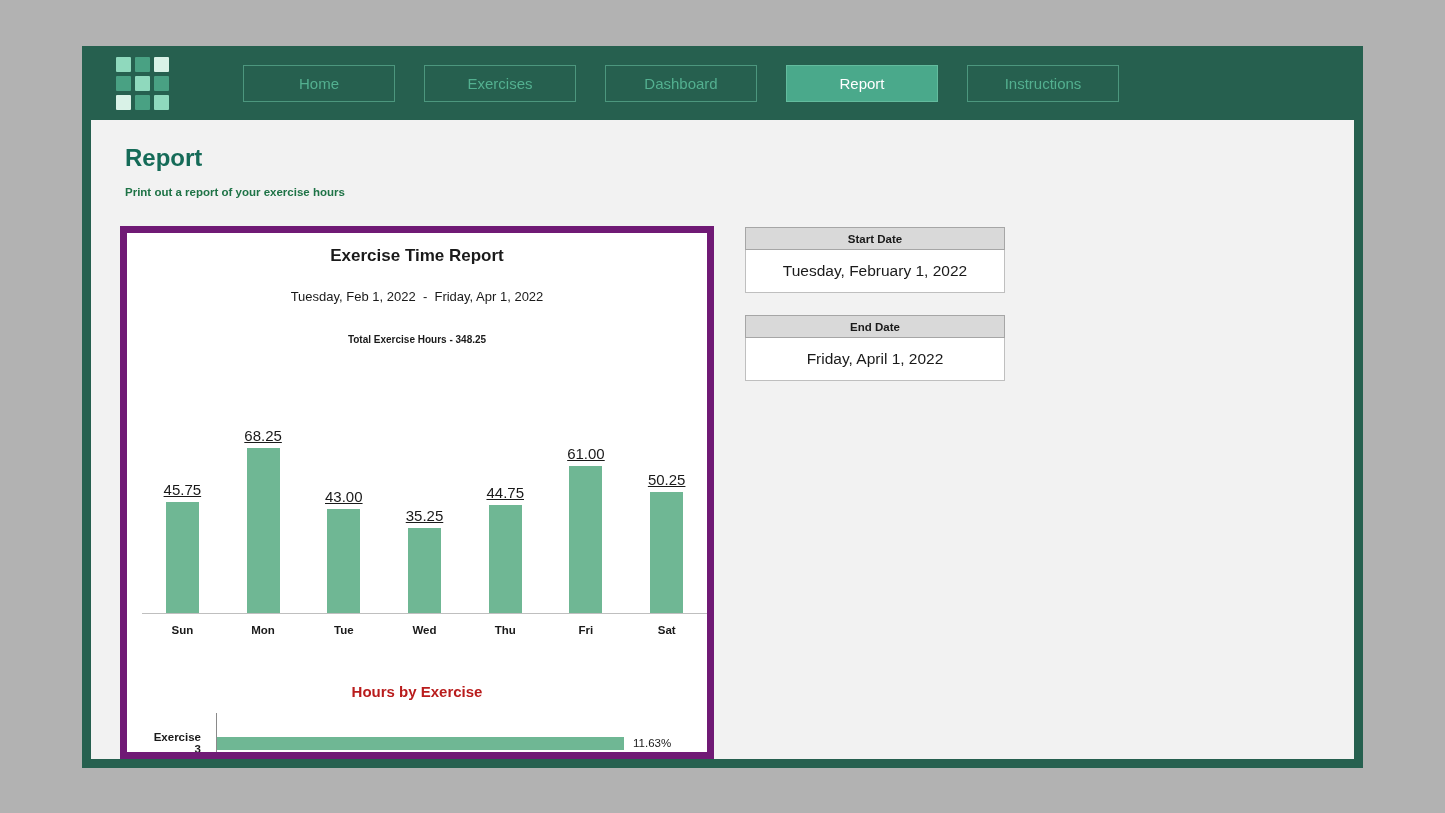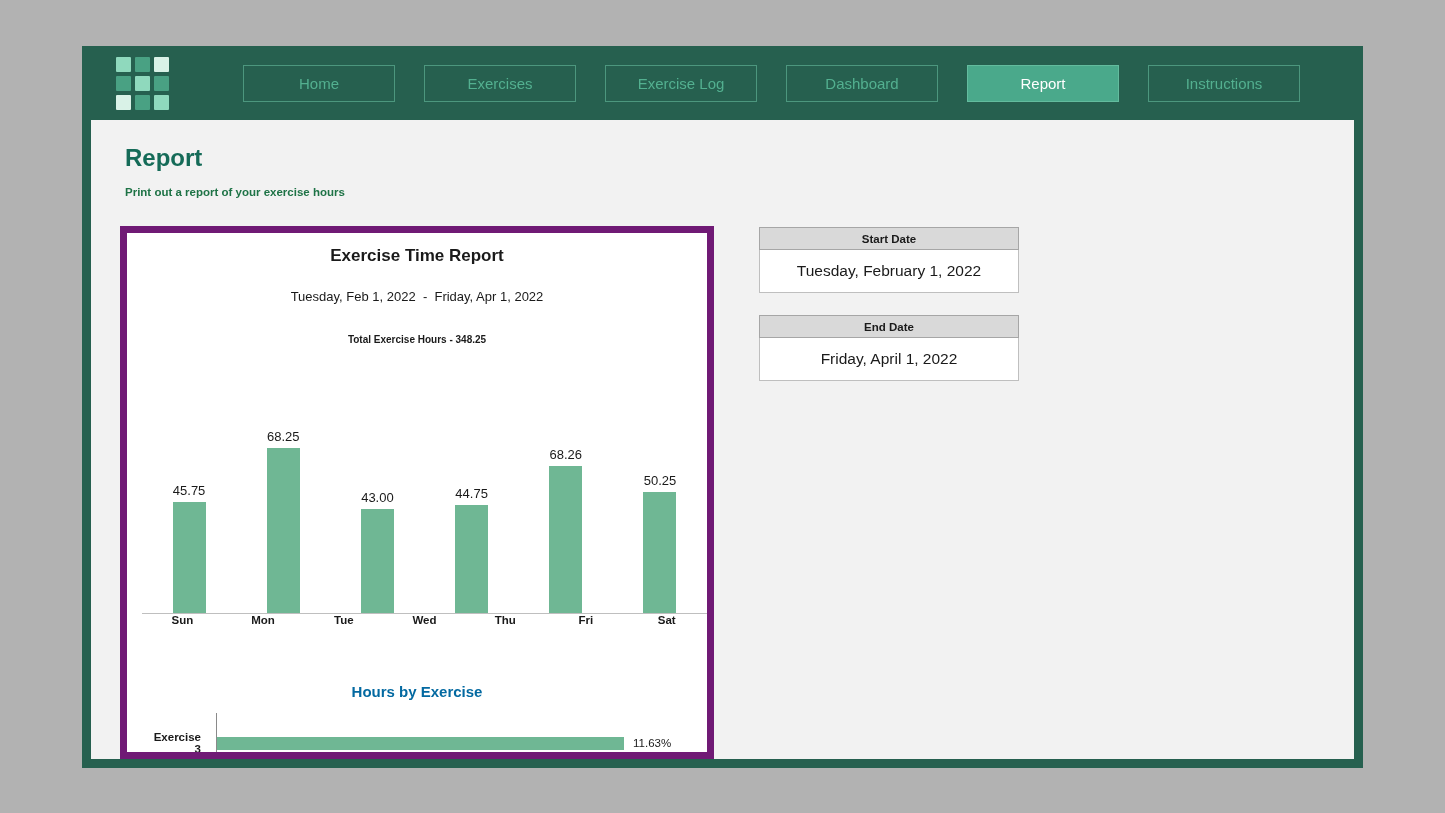--- a/index.html
+++ b/index.html
@@ -70,39 +70,39 @@
   .total-line{
     position:absolute;left:0;top:101px;width:100%;text-align:center;
     font-size:10px;font-weight:bold;color:#1a1a1a;
   }
   .v-chart{position:absolute;left:15px;top:196px;width:565px;}
   .v-plot{
     height:185px;display:flex;align-items:flex-end;
     border-bottom:1px solid #bfbfbf;
   }
   .v-slot{flex:1;display:flex;flex-direction:column;align-items:center;justify-content:flex-end;}
-  .v-val{font-size:13px;color:#1a1a1a;margin-bottom:4px;}
+  .v-val{font-size:15px;color:#1a1a1a;margin-bottom:4px;text-decoration:underline;}
   .v-bar{width:33px;background:var(--bar-green);}
   .v-cats{display:flex;}
-  .v-cat{flex:1;text-align:center;font-size:11.5px;font-weight:bold;color:#1a1a1a;padding-top:0;}
+  .v-cat{flex:1;text-align:center;font-size:11.5px;font-weight:bold;color:#1a1a1a;padding-top:10px;}
   .h-title{
     position:absolute;left:0;top:450px;width:100%;text-align:center;
-    font-size:15px;font-weight:bold;color:#0369a1;
+    font-size:15px;font-weight:bold;color:#b91c1c;
   }
   .h-row{
     position:absolute;left:21px;top:490px;width:560px;height:40px;
     display:flex;align-items:center;
   }
   .h-label{width:68px;text-align:right;padding-right:15px;font-size:11.5px;font-weight:bold;color:#1a1a1a;}
   .h-bar-wrap{border-left:1px solid #8a8a8a;height:60px;display:flex;align-items:center;}
   .h-bar{height:13px;background:var(--bar-green);}
   .h-val{margin-left:9px;font-size:11.5px;color:#1a1a1a;}
   
   .date-panel{
-    position:absolute;left:668px;width:260px;
+    position:absolute;left:654px;width:260px;
   }
   .date-panel.start{top:107px;}
   .date-panel.end{top:195px;}
   .date-header{
     height:23px;background:#d9d9d9;border:1px solid #a6a6a6;
     display:flex;align-items:center;justify-content:center;
     font-size:11.5px;font-weight:bold;color:#1a1a1a;
   }
   .date-value{
     height:43px;background:#ffffff;border:1px solid #bfbfbf;border-top:none;
@@ -123,21 +123,20 @@
         <span style="background: rgb(73, 161, 131);"></span>
         <span style="background: rgb(143, 217, 189);"></span>
         <span style="background: rgb(73, 161, 131);"></span>
         <span style="background: rgb(217, 242, 231);"></span>
         <span style="background: rgb(73, 161, 131);"></span>
         <span style="background: rgb(143, 217, 189);"></span>
       </div>
     <div class="nav-items" id="nav-items">
         <button class="nav-btn">Home</button>
         <button class="nav-btn">Exercises</button>
-        <button class="nav-btn">Exercise Log</button>
         <button class="nav-btn">Dashboard</button>
         <button class="nav-btn active">Report</button>
         <button class="nav-btn">Instructions</button>
       </div>
   </div>
 
   <div class="content">
 
     <div class="page-title">Report</div>
     <div class="page-subtitle">Print out a report of your exercise hours</div>
@@ -155,25 +154,29 @@
             </div>
             <div class="v-slot">
               <div class="v-val">68.25</div>
               <div class="v-bar" style="height: 165px;"></div>
             </div>
             <div class="v-slot">
               <div class="v-val">43.00</div>
               <div class="v-bar" style="height: 103.956px;"></div>
             </div>
             <div class="v-slot">
+              <div class="v-val">35.25</div>
+              <div class="v-bar" style="height: 85.2198px;"></div>
+            </div>
+            <div class="v-slot">
               <div class="v-val">44.75</div>
               <div class="v-bar" style="height: 108.187px;"></div>
             </div>
             <div class="v-slot">
-              <div class="v-val">68.26</div>
+              <div class="v-val">61.00</div>
               <div class="v-bar" style="height: 147.473px;"></div>
             </div>
             <div class="v-slot">
               <div class="v-val">50.25</div>
               <div class="v-bar" style="height: 121.484px;"></div>
             </div>
           </div>
         <div class="v-cats" id="v-cats">
             <div class="v-cat">Sun</div>
             <div class="v-cat">Mon</div>

